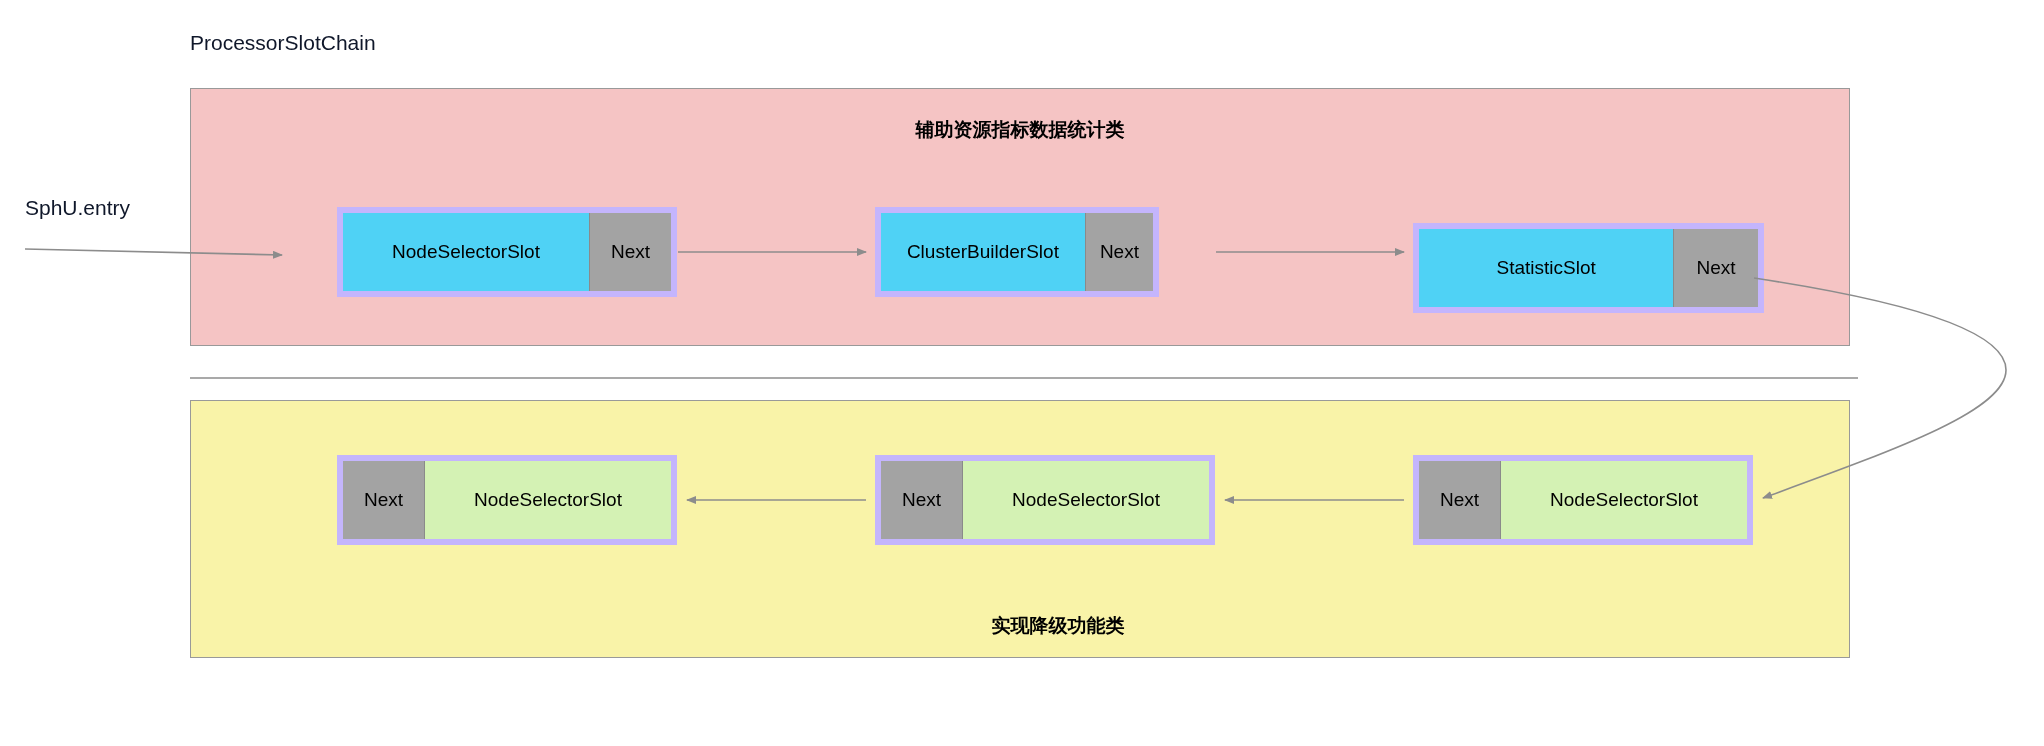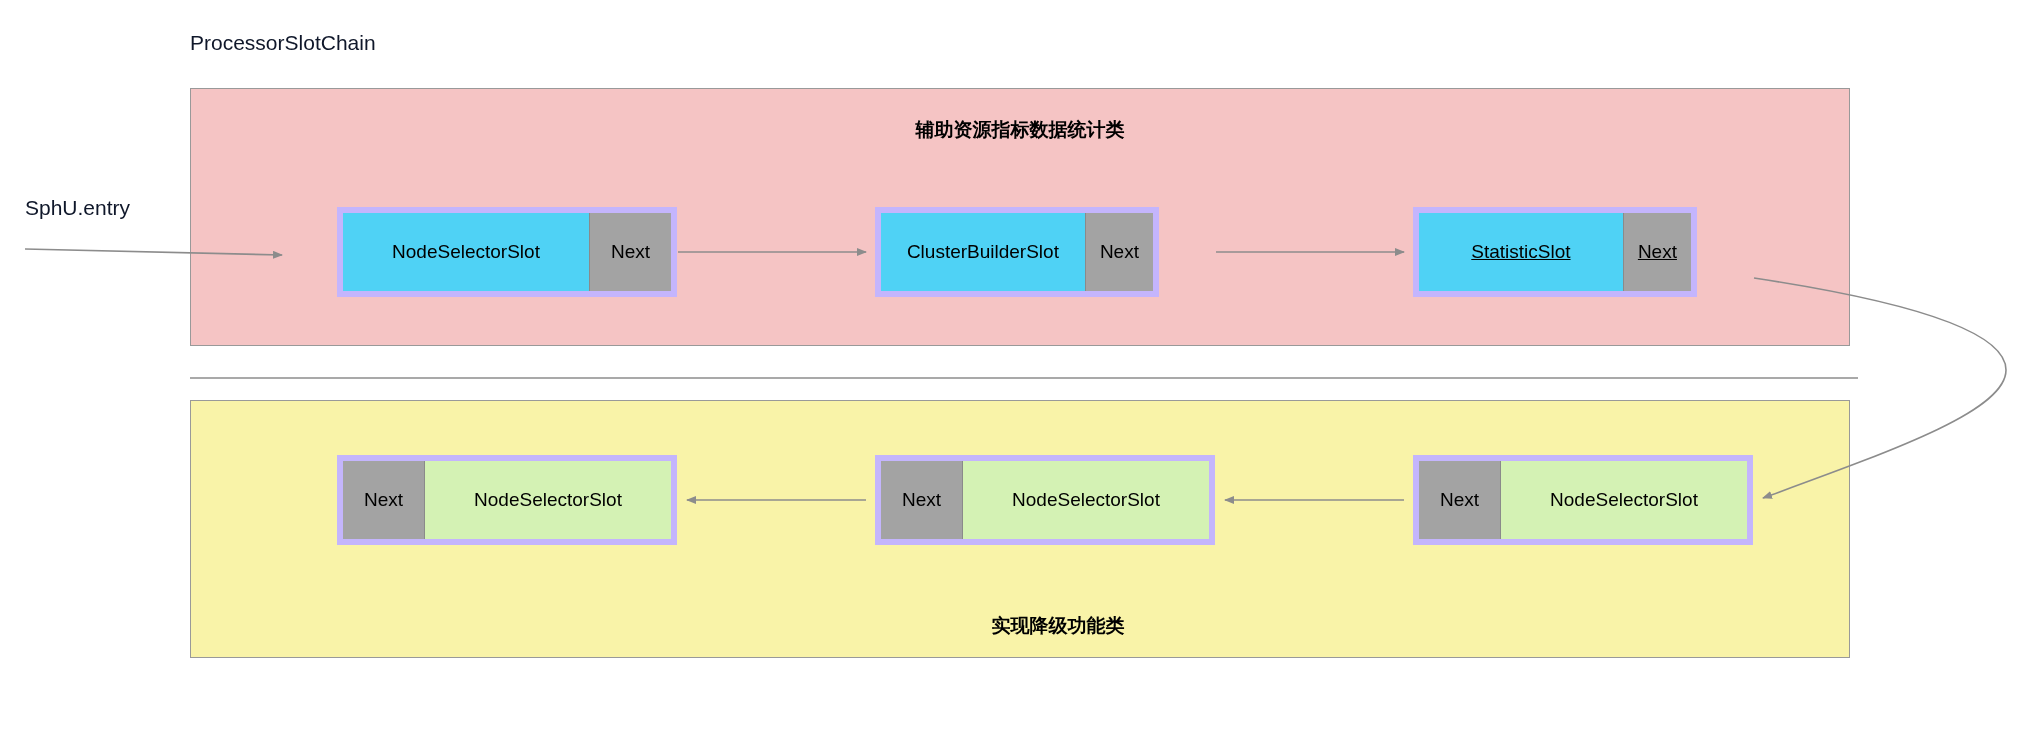--- a/index.html
+++ b/index.html
@@ -97,21 +97,21 @@
   <div class="abs slot" style="left:337px; top:207px; width:340px;">
     <div class="slot-cell cell-body-blue" style="width:255px;">NodeSelectorSlot</div>
     <div class="slot-cell cell-next right-cell" style="width:85px;">Next</div>
   </div>
 
   <div class="abs slot" style="left:875px; top:207px; width:284px;">
     <div class="slot-cell cell-body-blue" style="width:255px;">ClusterBuilderSlot</div>
     <div class="slot-cell cell-next right-cell" style="width:85px;">Next</div>
   </div>
 
-  <div class="abs slot" style="left:1413px; top:207px; width:284px;text-decoration:underline;">
+  <div class="abs slot" style="left:1413px; top:223px; width:351px;">
     <div class="slot-cell cell-body-blue" style="width:255px;">StatisticSlot</div>
     <div class="slot-cell cell-next right-cell" style="width:85px;">Next</div>
   </div>
 
   <div class="abs group yellow" style="left:190px; top:400px; width:1660px; height:258px;">
     <div class="group-title" style="top:212px;padding-left:38px;">实现降级功能类</div>
   </div>
 
   <div class="abs slot" style="left:337px; top:455px; width:340px;">
     <div class="slot-cell cell-next left-cell" style="width:85px;">Next</div>

